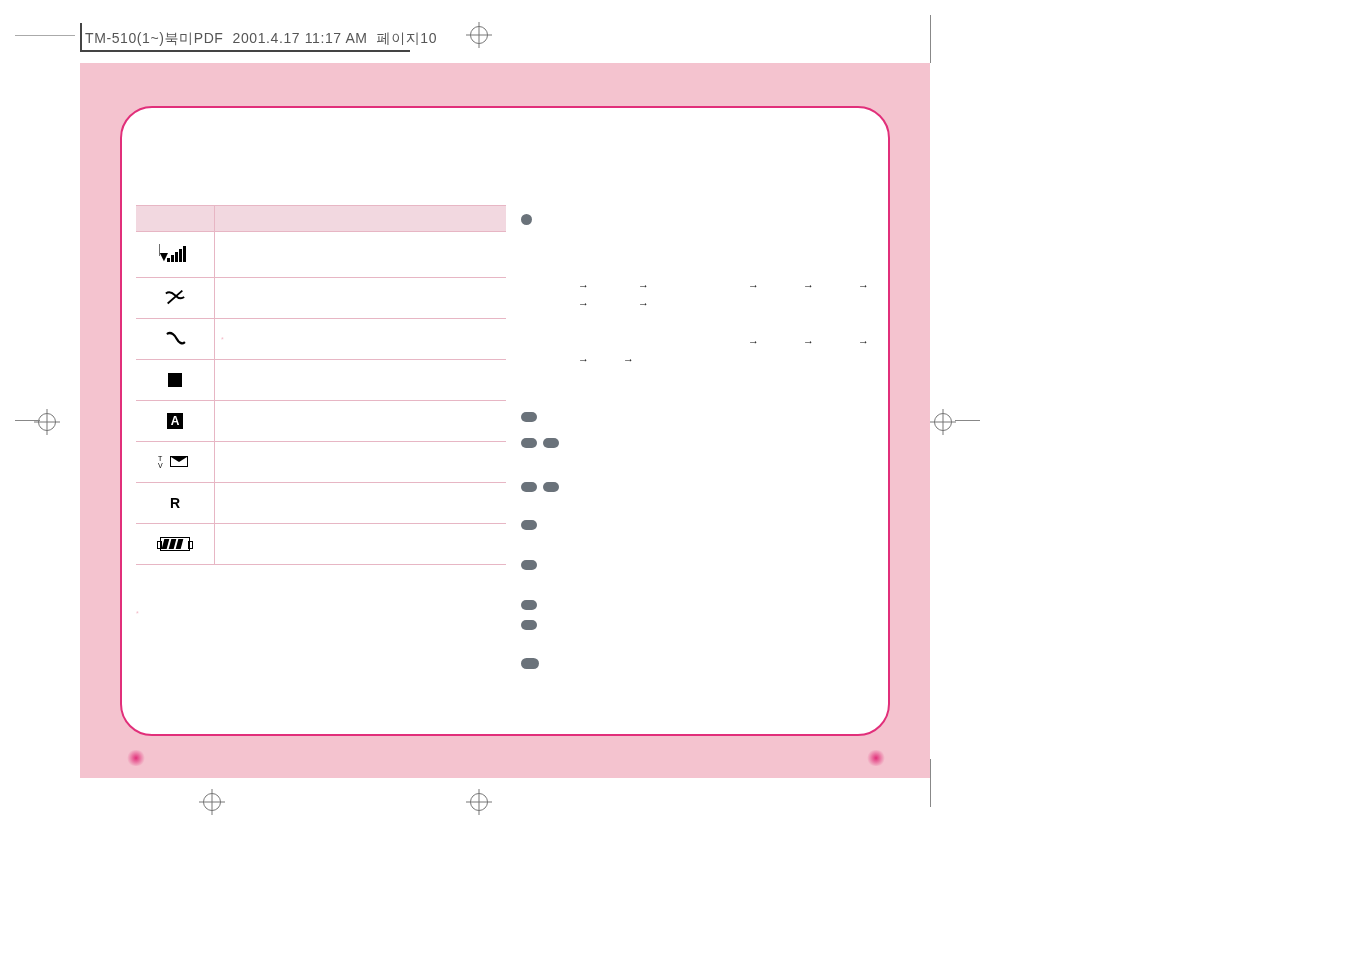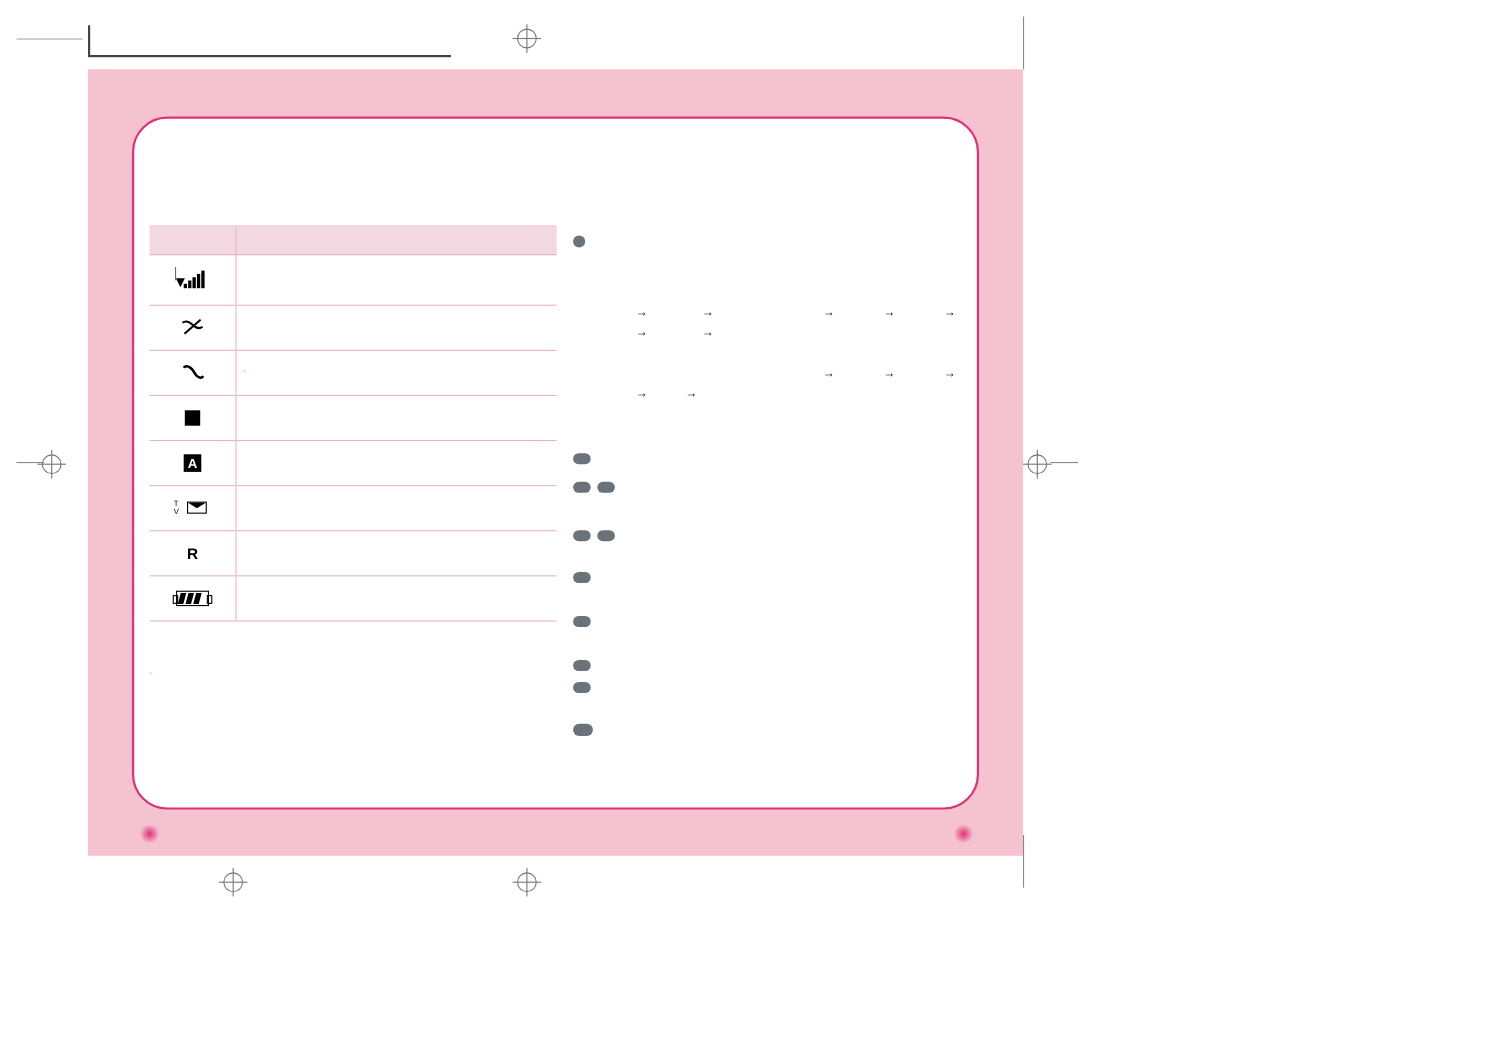--- a/index.html
+++ b/index.html
@@ -150,20 +150,21 @@
 
   .bullet-dot { display:inline-block; width:11px;height:11px; background:#6a727a; border-radius:50%; vertical-align:middle; margin-right:5px; }
 </style>
 </head>
 <body>
 
 <div class="page">
 
   <div class="file-bar"></div>
   <div class="file-under"></div>
+  <div class="file-label">TM-510(1~)북미PDF  2001.4.17 11:17 AM  페이지10</div>
 
   <div class="regmark" style="top:22px;left:466px;">
       <div class="circ"></div>
     </div>
   <div class="regmark" style="top:409px;left:34px;">
       <div class="circ"></div>
     </div>
   <div class="regmark" style="top:409px;left:930px;">
       <div class="circ"></div>
     </div>

